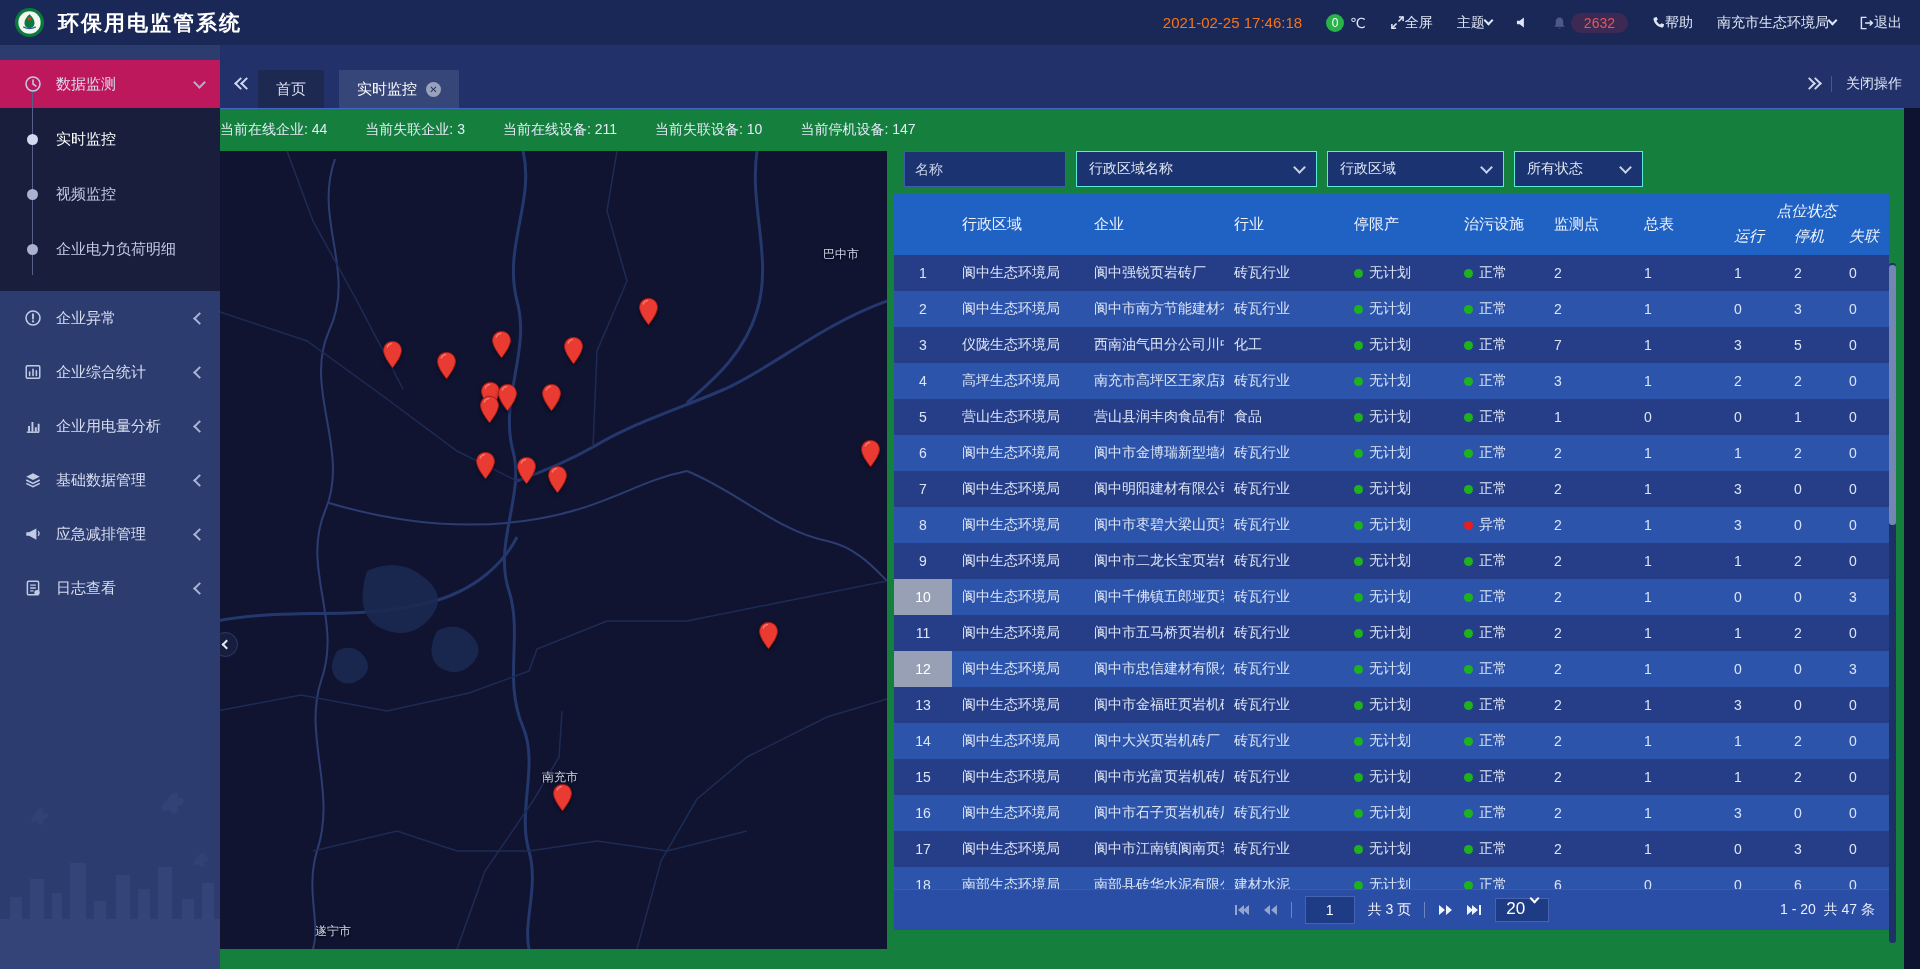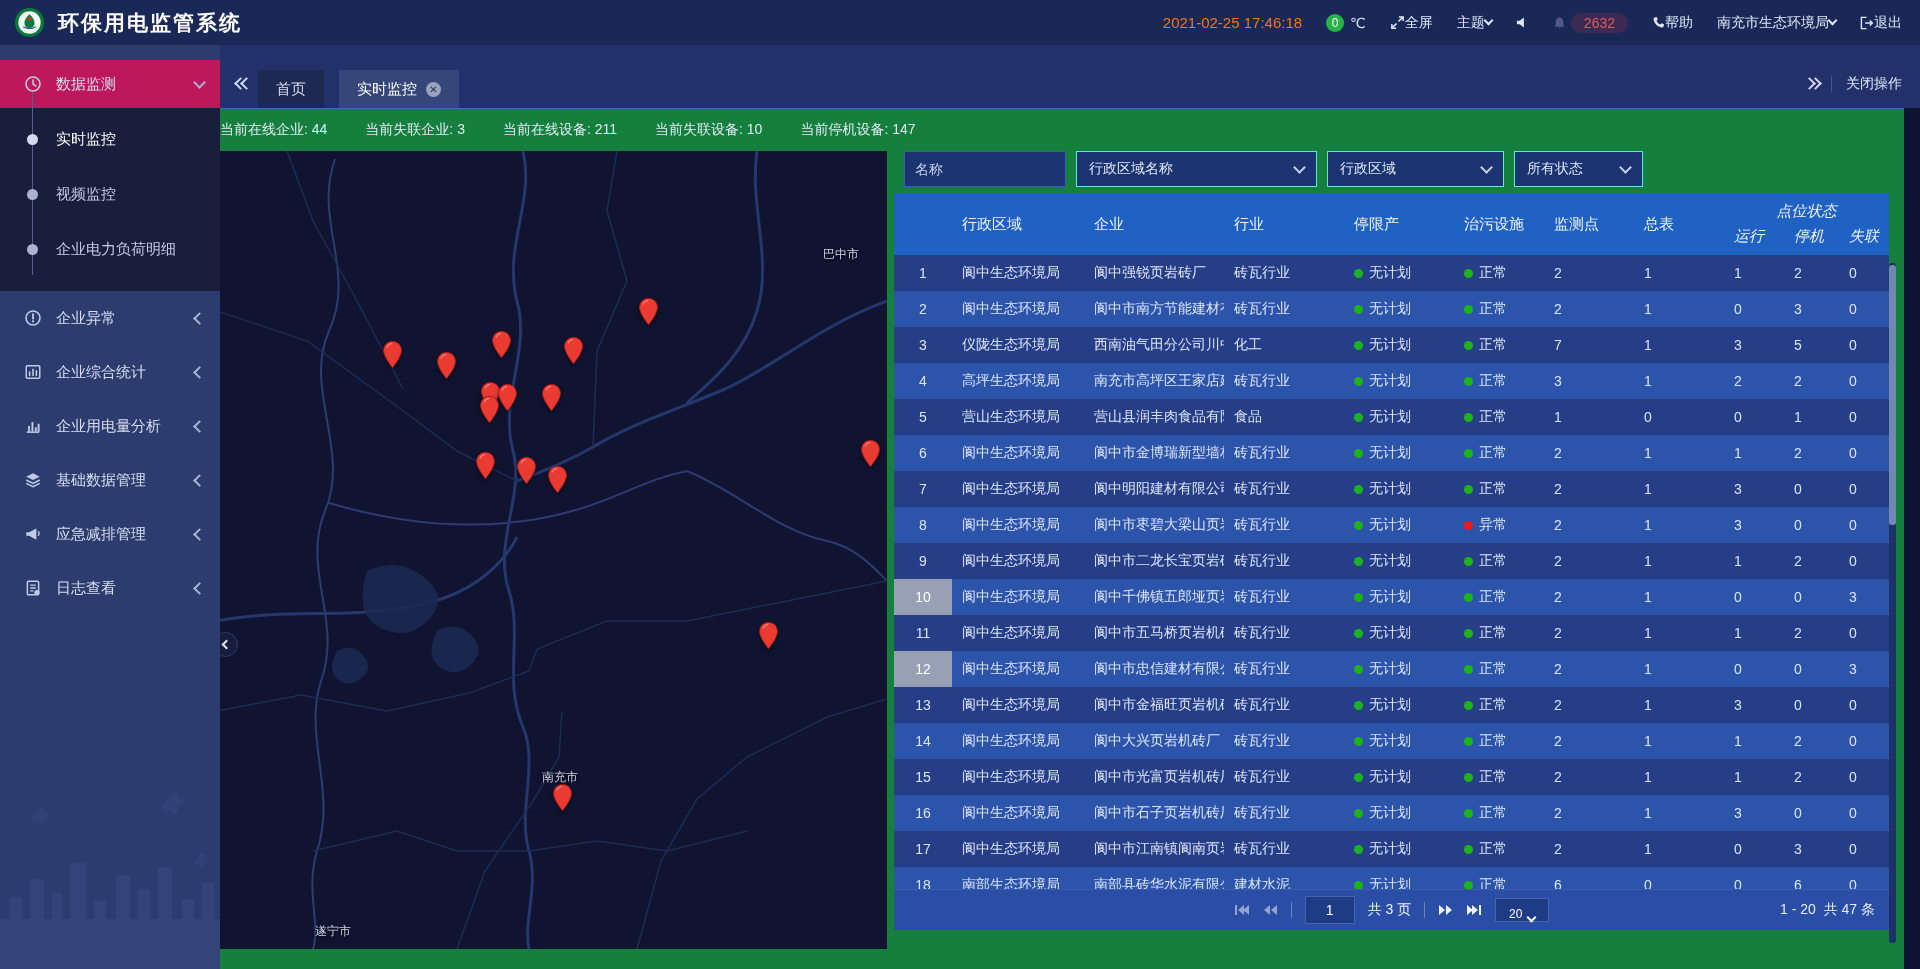--- a/index.html
+++ b/index.html
@@ -79,21 +79,21 @@
   .td.num{padding:0;height:36px;display:flex;align-items:center;justify-content:center}
   .td.num.sel{background:#97a0b4;color:#fff}
   .dot{display:inline-block;width:9px;height:9px;border-radius:50%;margin-right:6px;vertical-align:-1px}
   .dot.g{background:#1db31d}.dot.r{background:#ea1c1c}
   
   .pager{height:40px;background:#2a4da6;border-top:1px solid #3a5cae;display:flex;align-items:center;justify-content:center;gap:13px;position:relative;font-size:14px;color:#eef2fb;flex:none}
   .pgicon{display:flex;align-items:center;cursor:pointer}
   .pgicon.dis{color:#94a4cf}
   .pgicon.en{color:#eff3fc}
   .pg-input{width:44px;height:24px;background:#1e3c86;border:1px solid #4763ad;color:#fff;text-align:center;font-size:14px;outline:none}
-  .pg-size{width:54px;height:24px;background:#1e3c86;border:1px solid #4763ad;color:#fff;display:flex;align-items:flex-end;justify-content:center;gap:6px;font-size:12px;cursor:pointer;box-sizing:border-box}
+  .pg-size{width:54px;height:24px;background:#1e3c86;border:1px solid #4763ad;color:#fff;display:flex;align-items:flex-start;justify-content:center;gap:6px;font-size:17px;cursor:pointer;box-sizing:border-box}
   .pg-range{position:absolute;right:14px;color:#e8eefb}
   .vdiv2{width:1px;height:16px;background:#6d84c0}
   
   .vscroll{position:absolute;left:1685px;top:154px;width:7px;height:680px;background:#1d3166;border-radius:3px}
   .vthumb{position:absolute;left:0;top:2px;width:7px;height:260px;background:#7486b4;border-radius:3px;cursor:pointer}
 </style>
 </head>
 <body>
 
 <header class="hdr">

